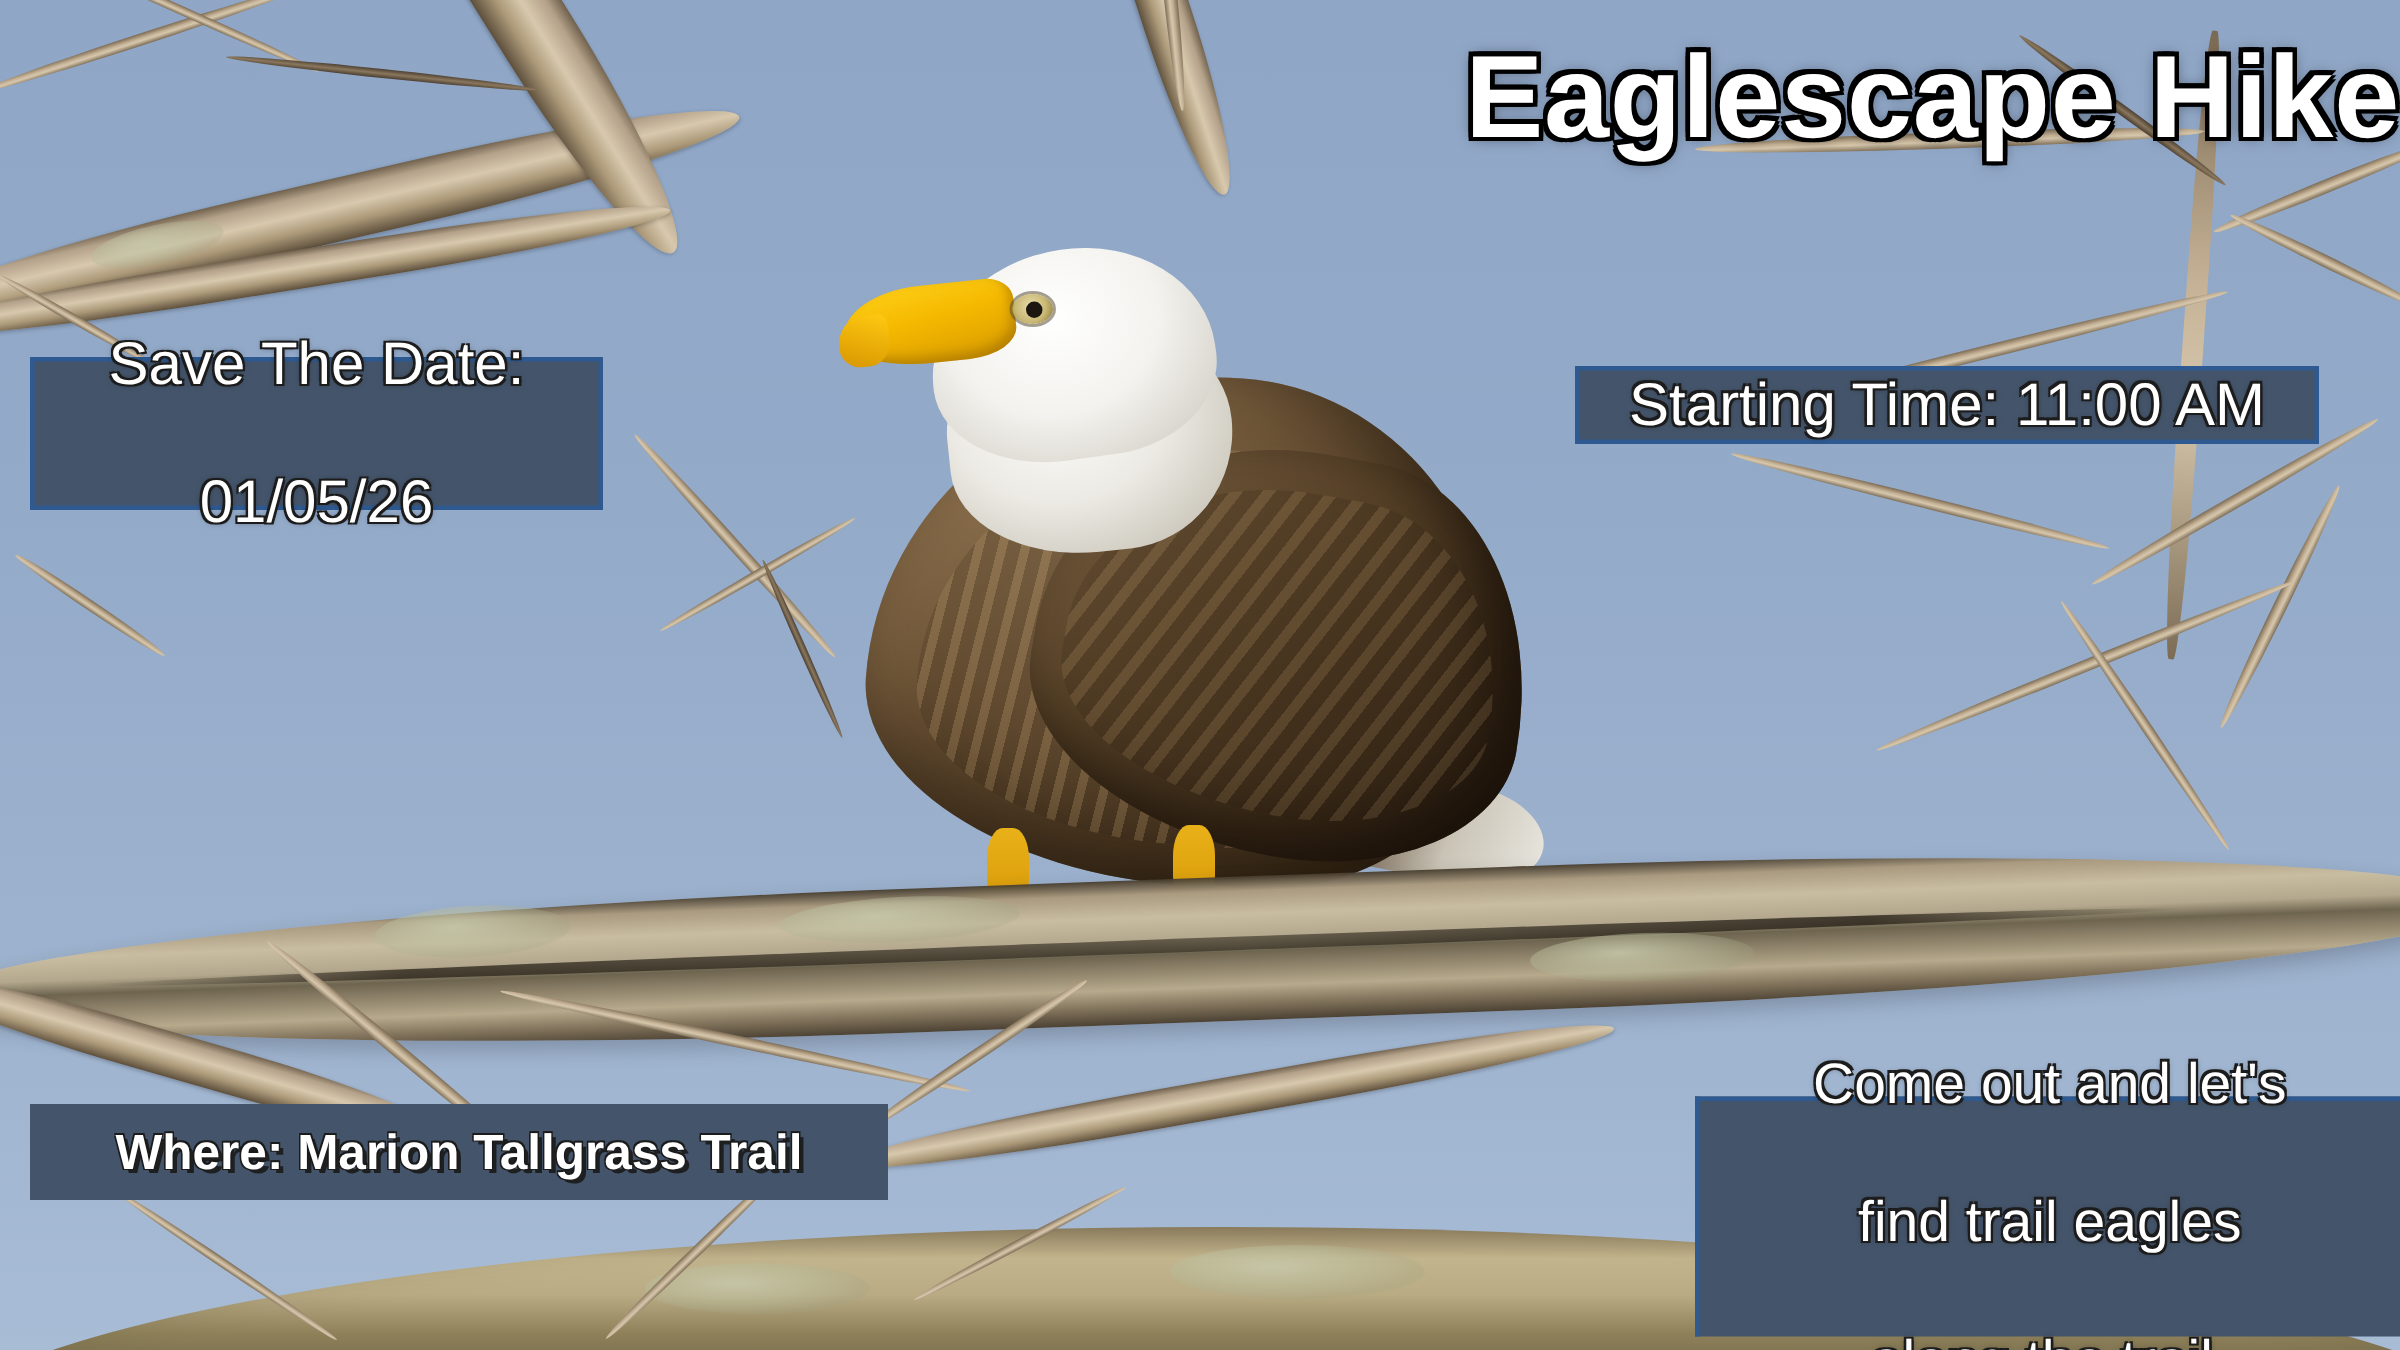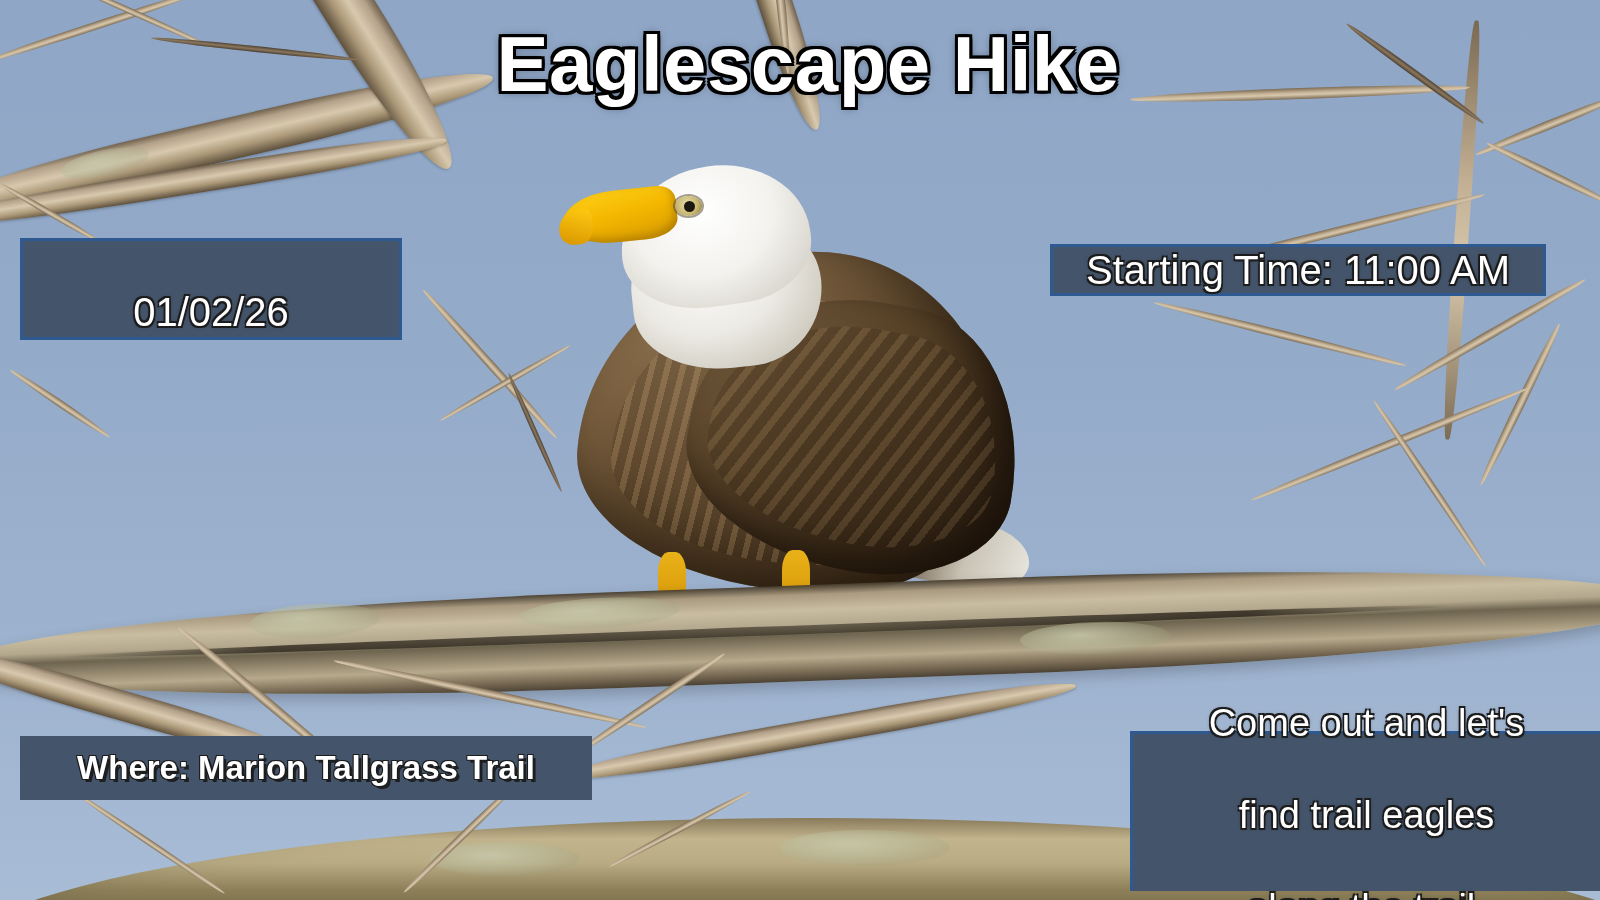--- a/index.html
+++ b/index.html
@@ -216,21 +216,21 @@
     width: 22px; height: 22px;
     border-left: 5px solid #2a2118;
     border-bottom: 5px solid #2a2118;
     border-radius: 0 0 0 100%;
   }
 
   
   .title {
     position: absolute;
     left: 0; right: 0; top: 24px;
-    text-align: center;
+    text-align: right;
     font-size: 78px;
     font-weight: 700;
     color: #ffffff;
     letter-spacing: .5px;
     line-height: 1.05;
     text-shadow:
       -3px -3px 0 #000, 3px -3px 0 #000, -3px 3px 0 #000, 3px 3px 0 #000,
       -3px 0 0 #000, 3px 0 0 #000, 0 -3px 0 #000, 0 3px 0 #000,
       0 0 10px rgba(0,0,0,.55);
     margin-left: 16px;
@@ -356,21 +356,21 @@
     <div class="lichen" style="left:430px; top:842px; width:150px; height:34px;"></div>
     <div class="lichen" style="left:780px; top:830px; width:170px; height:36px;"></div>
     <div class="twig" style="left:380px; top:830px; width:170px; height:7px; transform:rotate(-44deg);"></div>
     <div class="twig" style="left:600px; top:826px; width:160px; height:6px; transform:rotate(-28deg);"></div>
     <div class="twig" style="left:60px; top:840px; width:180px; height:6px; transform:rotate(34deg);"></div>
   </div>
 
   <div class="title">Eaglescape Hike</div>
 
   <div class="box" id="box-date">
-    <span><br><span>01/02/26</span></span>
+    <span><span>Save The Date:</span><br><span>01/05/26</span></span>
   </div>
 
   <div class="box" id="box-time">
     <span>Starting Time: 11:00 AM</span>
   </div>
 
   <div class="box" id="box-where">
     <span>Where: Marion Tallgrass Trail</span>
   </div>
 

